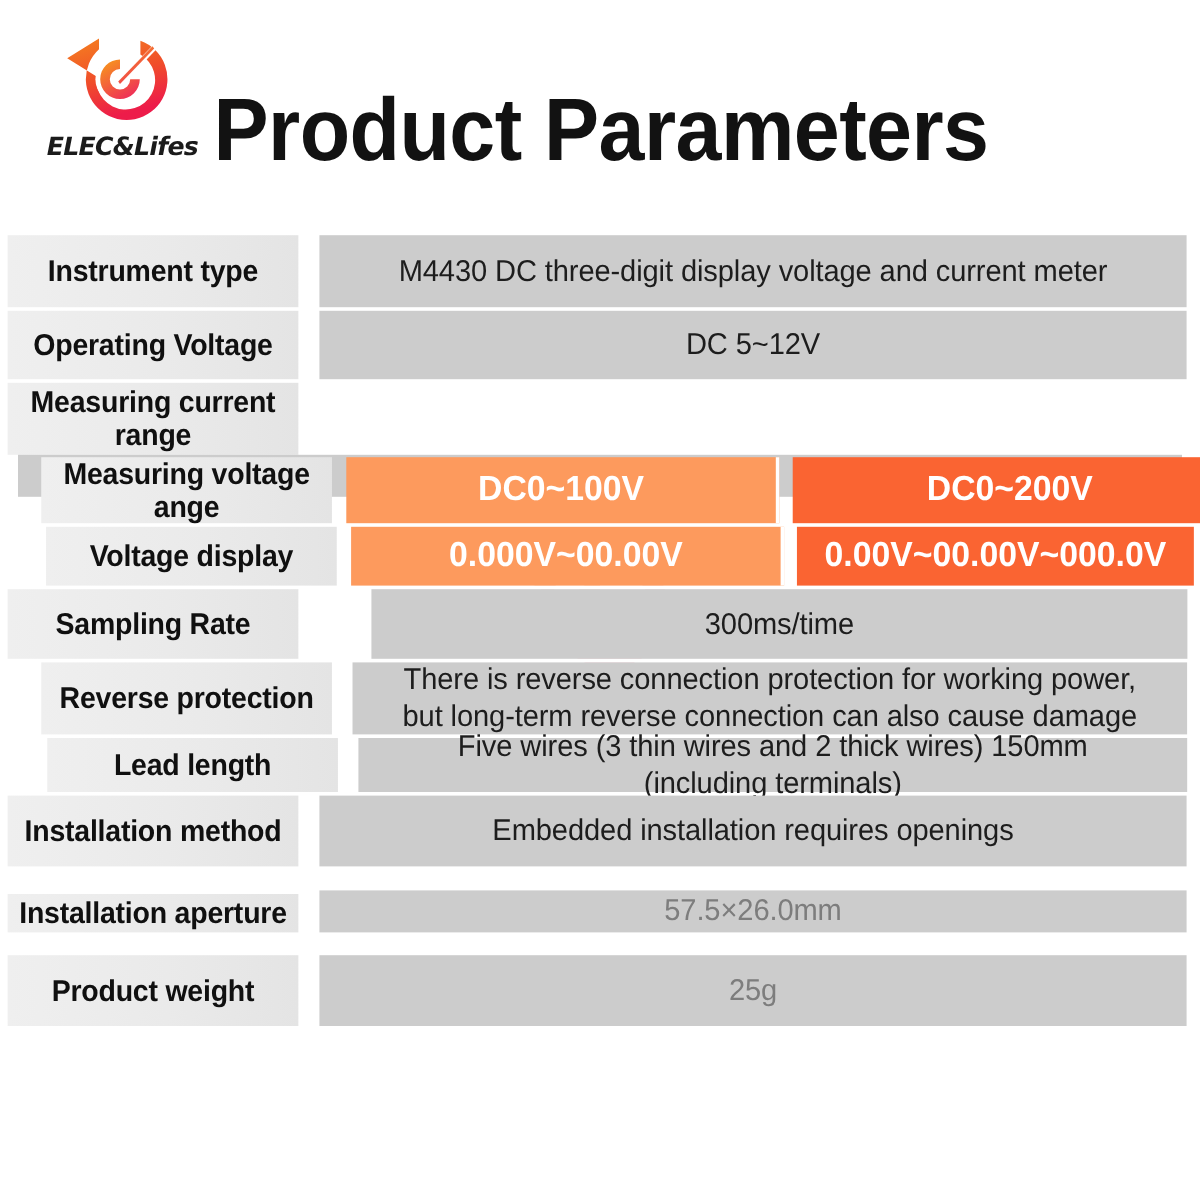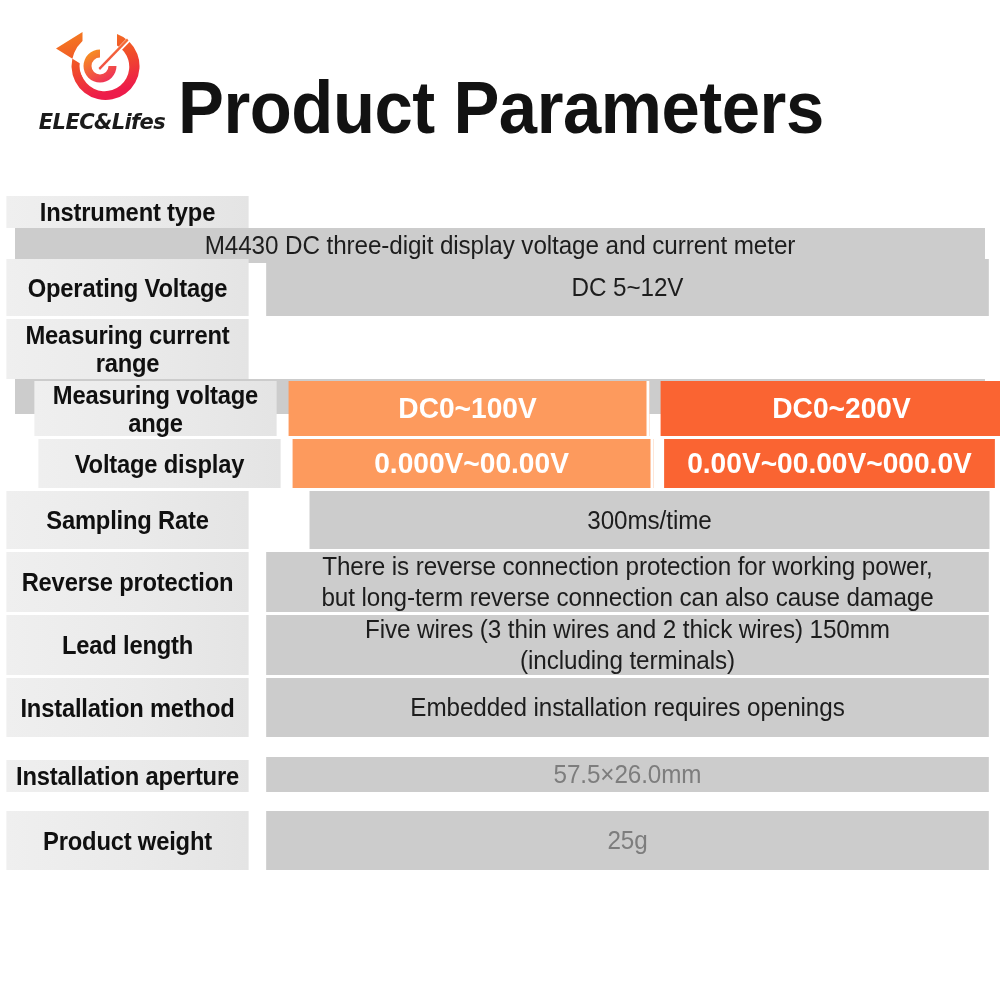--- a/index.html
+++ b/index.html
@@ -184,28 +184,28 @@
     width: 372px;
     min-width: 372px;
     background: #fd9a5d;
     border-right: 3px solid #ffffff;
   }
   .cell-orange-right {
     flex: 1;
     background: #fa6432;
   }
 
-  .row-h1 { height: 63px; flex-direction: column; }
+  .row-h1 { height: 63px; }
   .row-h2 { height: 60px; }
   .row-h3 { height: 62px; flex-direction: column; }
   .row-h4 { height: 58px; margin-left: 28px; }
   .row-h5 { height: 52px; padding-left: 32px; }
   .row-h6 { height: 61px; gap: 44px; }
-  .row-h7 { height: 63px; }
-  .row-h8 { height: 63px; }
+  .row-h7 { height: 63px; padding-left: 28px; }
+  .row-h8 { height: 48px; padding-left: 33px; }
   .row-h9 { height: 62px; }
   .row-h10 { height: 62px; }
   .row-h11 { height: 55px; align-items: flex-end; }
   .row-h12 { height: 62px; margin-top: 16px; }
 
   .val-multiline {
     display: block;
     width: 100%;
   }
 </style>

